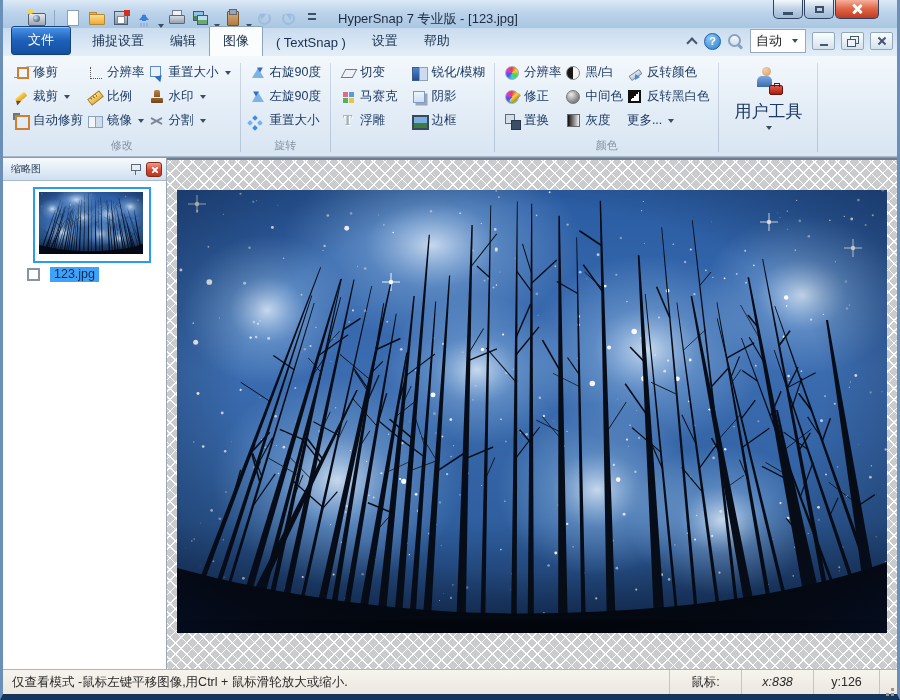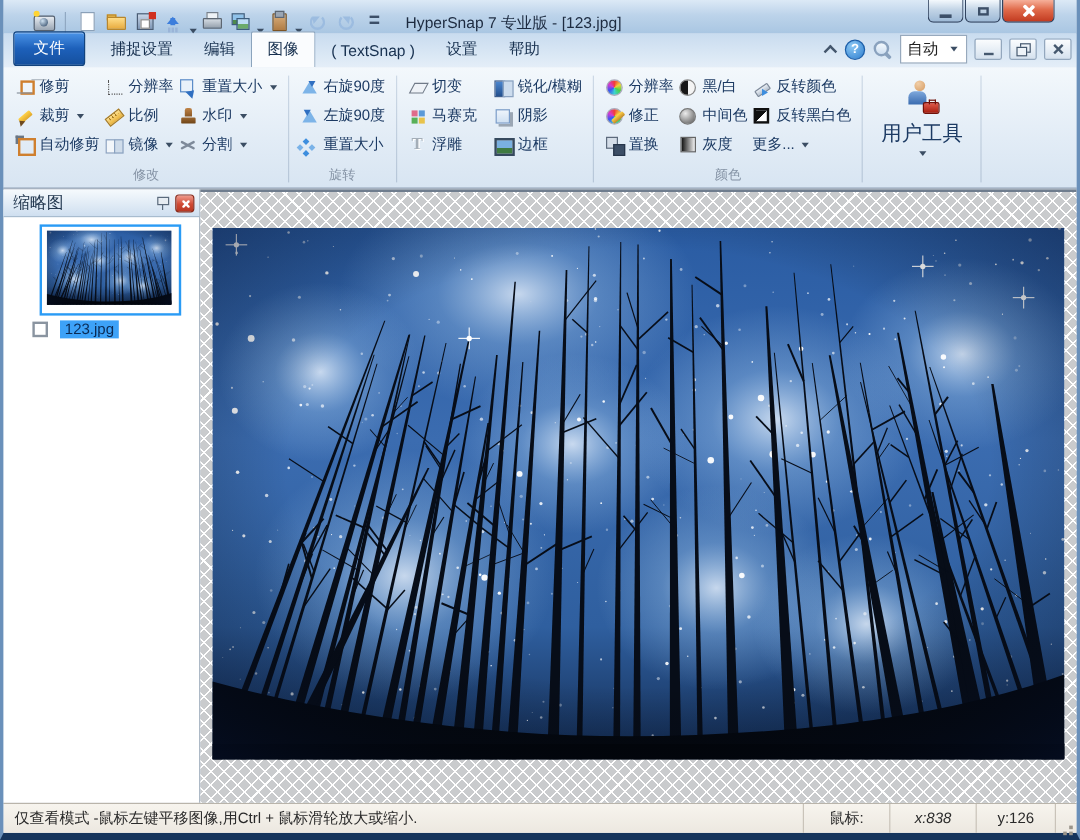--- a/index.html
+++ b/index.html
@@ -135,21 +135,21 @@
   .ic-user { width:30px; height:30px; }
   .ic-user .head { position:absolute; left:9px; top:0; width:9px; height:9px; background:radial-gradient(circle at 35% 30%,#f2cfa8,#d49a62); border-radius:50%; }
   .ic-user .body { position:absolute; left:4px; top:9px; width:15px; height:11px; background:linear-gradient(#7fa8dc,#3a6cb0); border-radius:5px 5px 0 0; }
   .ic-user .box { position:absolute; right:0; bottom:2px; width:14px; height:10px; background:linear-gradient(#e05a4a,#a81e10); border:1px solid #701008; border-radius:2px; }
   .ic-user .box::before { content:""; position:absolute; left:4px; top:-3px; width:4px; height:3px; border:1px solid #701008; border-bottom:none; }
 
   
   .content { flex:1; display:flex; border-top:1px solid #8b99aa; min-height:0; }
   .dock { width:164px; background:#fff; border-right:1px solid #9aa8b8; display:flex; flex-direction:column; flex:none; }
   .dock-header { height:23px; background:linear-gradient(#f6fafd,#cfdff0); border-bottom:1px solid #a8bccf;
-    display:flex; align-items:center; padding:0 4px 0 8px; font-size:14px; color:#253a52; }
+    display:flex; align-items:center; padding:0 4px 0 8px; font-size:10px; color:#253a52; }
   .dock-title { flex:1; }
   .ic-pin { position:relative; width:14px; height:14px; margin-right:4px; }
   .ic-pin::before { content:""; position:absolute; left:3px; top:2px; width:8px; height:5px; border:1px solid #5a6a7c; background:#e6ecf2; }
   .ic-pin::after { content:""; position:absolute; left:6.5px; top:8px; width:1.6px; height:5px; background:#5a6a7c; }
   .panel-close { width:16px; height:15px; background:linear-gradient(#f09a8c,#d04a34 55%,#b83824); border:1px solid #8a2a1a; border-radius:3px; position:relative; }
   .panel-close::before,.panel-close::after { content:""; position:absolute; left:6.5px; top:3px; width:2px; height:8px; background:#fff; border-radius:1px; }
   .panel-close::before { transform:rotate(45deg);} .panel-close::after { transform:rotate(-45deg);}
   .dock-body { flex:1; padding:5px 0 0 0; }
   .thumb-frame { margin:1px 0 0 30px; width:118px; height:76px; border:2px solid #2a9bf5; background:#fff; padding:3px 4px; }
   .thumb-frame svg { display:block; }

